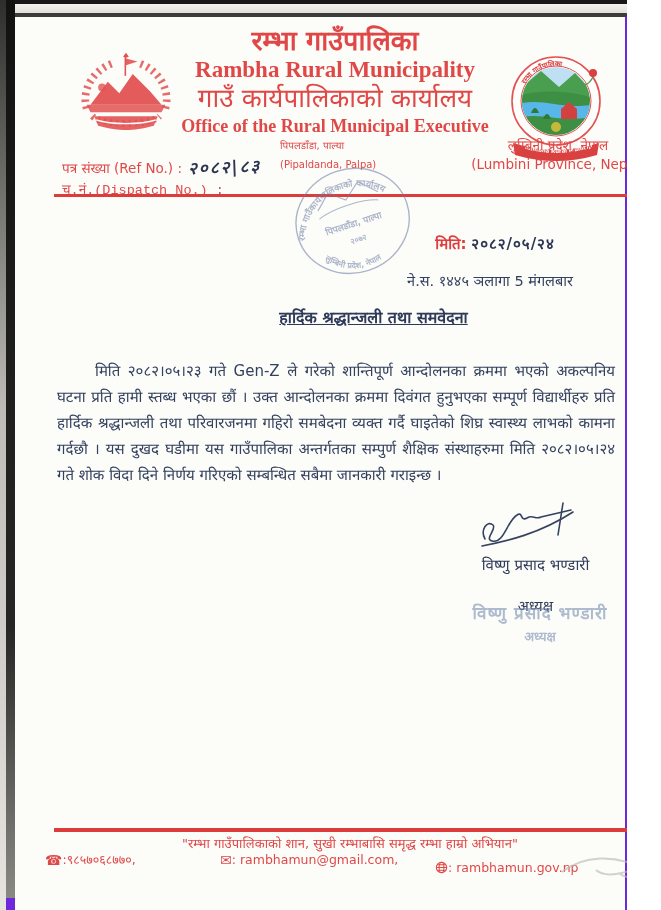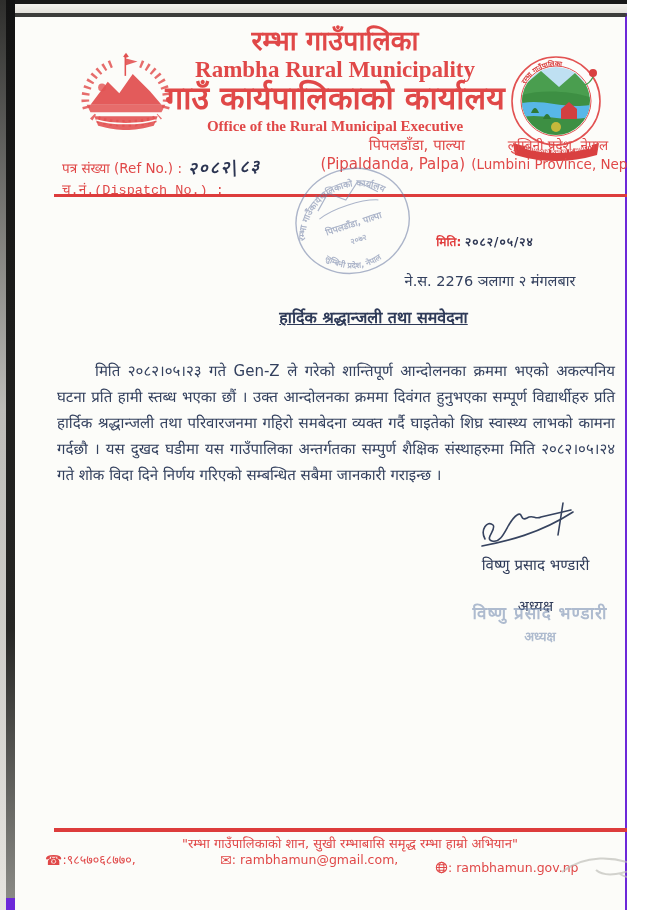--- a/index.html
+++ b/index.html
@@ -12,33 +12,33 @@
   .edge-left-outer{position:absolute;top:0;bottom:0;left:0;width:6px;background:linear-gradient(180deg,#2e2e2c,#bdbcb8 45%,#e6e4df);z-index:5;}
   .edge-left-black{position:absolute;top:0;bottom:12px;left:6px;width:9px;background:linear-gradient(180deg,#121212,#262624 70%,#8a8a85);z-index:5;}
   .paper{position:absolute;left:15px;top:17px;right:2px;bottom:0;background:#fcfcf9;}
 
   
   .emblem-left{position:absolute;left:58px;top:32px;width:106px;height:96px;}
   .logo-right{position:absolute;left:486px;top:26px;width:110px;height:126px;}
   .head-center{position:absolute;left:140px;top:8px;width:360px;text-align:center;color:#e04848;}
   .t-np1{font-size:27px;font-weight:bold;line-height:31px;}
   .t-en1{font-family:"Liberation Serif",serif;font-size:23px;font-weight:bold;line-height:27px;}
-  .t-np2{font-size:32px;font-weight:bold;line-height:31px;}
-  .t-en2{font-family:"Liberation Serif",serif;font-size:15px;font-weight:bold;line-height:25px;}
-  .addr-center{position:absolute;left:265px;top:119px;width:185px;text-align:right;color:#e04848;font-size:15px;line-height:19px;}
+  .t-np2{font-size:26px;font-weight:normal;line-height:31px;}
+  .t-en2{font-family:"Liberation Serif",serif;font-size:18px;font-weight:bold;line-height:25px;}
+  .addr-center{position:absolute;left:265px;top:119px;width:185px;text-align:left;color:#e04848;font-size:10px;line-height:19px;}
   .addr-right{position:absolute;left:448px;top:119px;width:190px;text-align:center;color:#e04848;font-size:13.5px;line-height:19px;}
 
   .ref-line{position:absolute;left:47px;top:138px;color:#e04848;font-size:13.5px;}
   .ref-value{color:#2c3552;font-size:17px;font-style:italic;font-weight:bold;letter-spacing:2px;display:inline-block;transform:rotate(-2deg);margin-left:2px;}
   .dispatch-line{position:absolute;left:47px;top:163px;color:#e04848;font-size:13.5px;font-family:Liberation Mono, monospace;}
   .red-rule{position:absolute;left:39px;top:177px;width:585px;height:3px;background:#dd3c3c;}
 
   .round-stamp{position:absolute;left:262px;top:142px;width:150px;height:120px;opacity:.55;transform:rotate(-18deg);}
 
-  .date-line{position:absolute;left:350px;top:216px;width:240px;font-size:12px;text-align:center;}
+  .date-line{position:absolute;left:360px;top:216px;width:240px;font-size:15px;text-align:center;}
   .date-label{color:#e03c3c;font-weight:bold;}
   .date-value{color:#2c3552;font-weight:bold;letter-spacing:1px;}
   .ns-line{position:absolute;left:355px;top:253px;width:240px;text-align:center;color:#33405e;font-size:14.5px;}
 
   .subject{position:absolute;left:0;top:289px;width:645px;text-align:center;color:#2e3a58;font-size:16px;font-weight:bold;text-decoration:underline;margin-left:36px;}
 
   .body-text{position:absolute;left:42px;top:341px;width:558px;color:#33405e;font-size:15px;line-height:26px;text-align:justify;text-indent:38px;margin:0;}
 
   .signature-mark{position:absolute;left:462px;top:484px;width:100px;height:50px;}
   .sig-name{position:absolute;left:418px;top:537px;width:205px;text-align:center;color:#2e3a58;font-size:15px;}
@@ -158,21 +158,21 @@
         <text x="75" y="68" font-size="9" text-anchor="middle">पिपलडाँडा, पाल्पा</text>
         <text font-size="8"><textPath href="#st-bot" startOffset="12%">लुम्बिनी प्रदेश, नेपाल</textPath></text>
         <text x="75" y="84" font-size="8" text-anchor="middle">२०७२</text>
       </g>
     </svg>
 
     <div class="date-line">
       <span class="date-label">मिति:</span>
       <span class="date-value">२०८२/०५/२४</span>
     </div>
-    <div class="ns-line">ने.स. 2276 ञलागा २ मंगलबार</div>
+    <div class="ns-line">ने.स. १४४५ ञलागा 5 मंगलबार</div>
 
     <div class="subject">हार्दिक श्रद्धान्जली तथा समवेदना</div>
 
     <p class="body-text">मिति २०८२।०५।२३ गते Gen-Z ले गरेको शान्तिपूर्ण आन्दोलनका क्रममा भएको अकल्पनिय घटना प्रति हामी स्तब्ध भएका छौं । उक्त आन्दोलनका क्रममा दिवंगत हुनुभएका सम्पूर्ण विद्यार्थीहरु प्रति हार्दिक श्रद्धान्जली तथा परिवारजनमा गहिरो समबेदना व्यक्त गर्दै घाइतेको शिघ्र स्वास्थ्य लाभको कामना गर्दछौ । यस दुखद घडीमा यस गाउँपालिका अन्तर्गतका सम्पुर्ण शैक्षिक संस्थाहरुमा मिति २०८२।०५।२४ गते शोक विदा दिने निर्णय गरिएको सम्बन्धित सबैमा जानकारी गराइन्छ ।</p>
 
     <svg class="signature-mark" viewBox="0 0 100 50">
       <g stroke="#36435f" stroke-width="1.6" fill="none" stroke-linecap="round">
         <path d="M8,38 C3,29 10,19 16,24 C20,28 7,38 15,40 C27,43 30,20 40,14 C46,10 43,21 50,17 C56,13 58,19 64,16 L94,9"></path>
         <path d="M5,45 C30,40 62,33 96,11"></path>
         <path d="M86,2 L81,34"></path>

